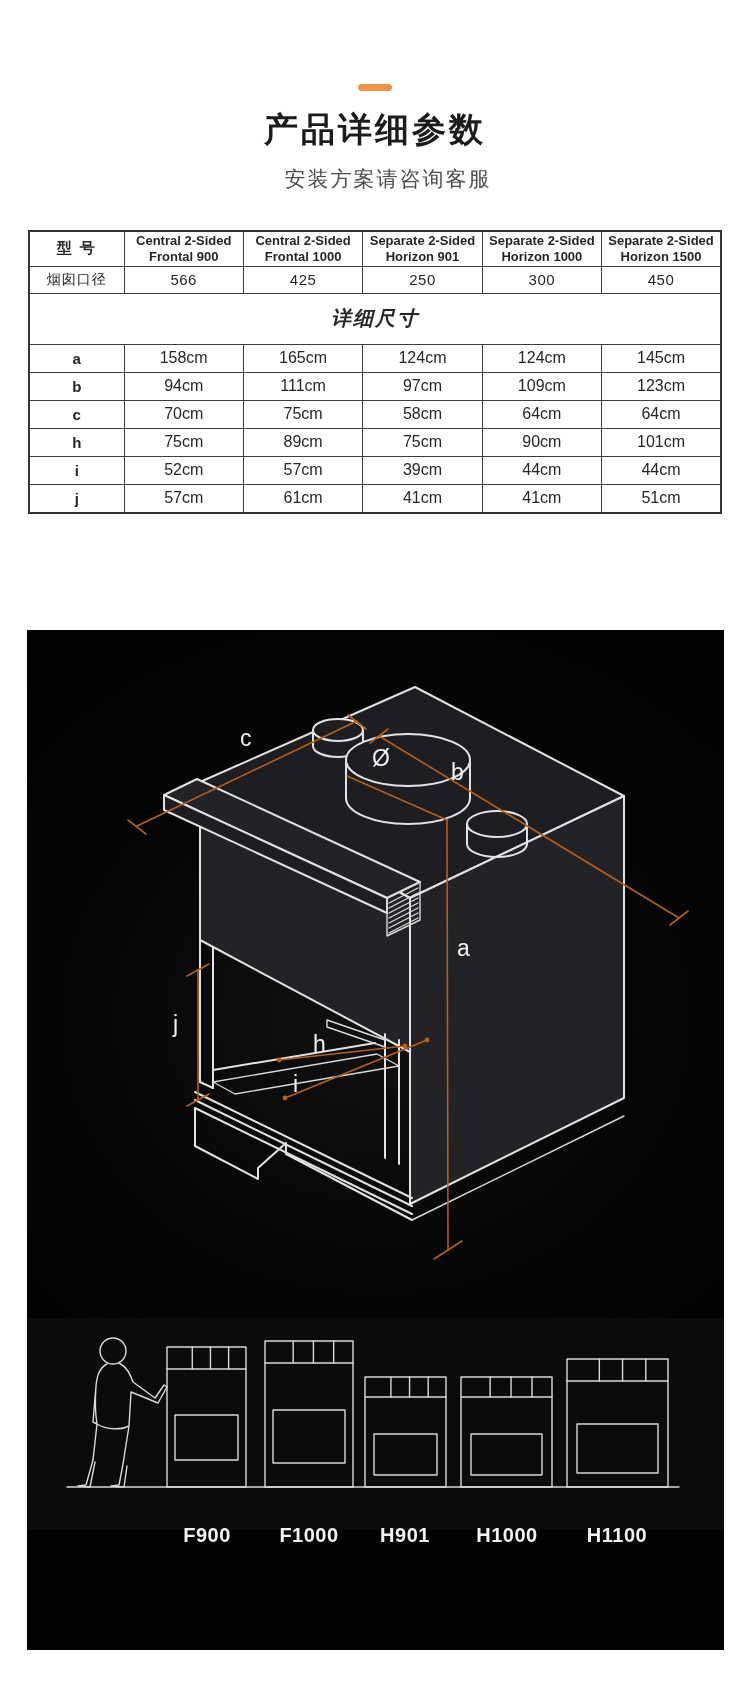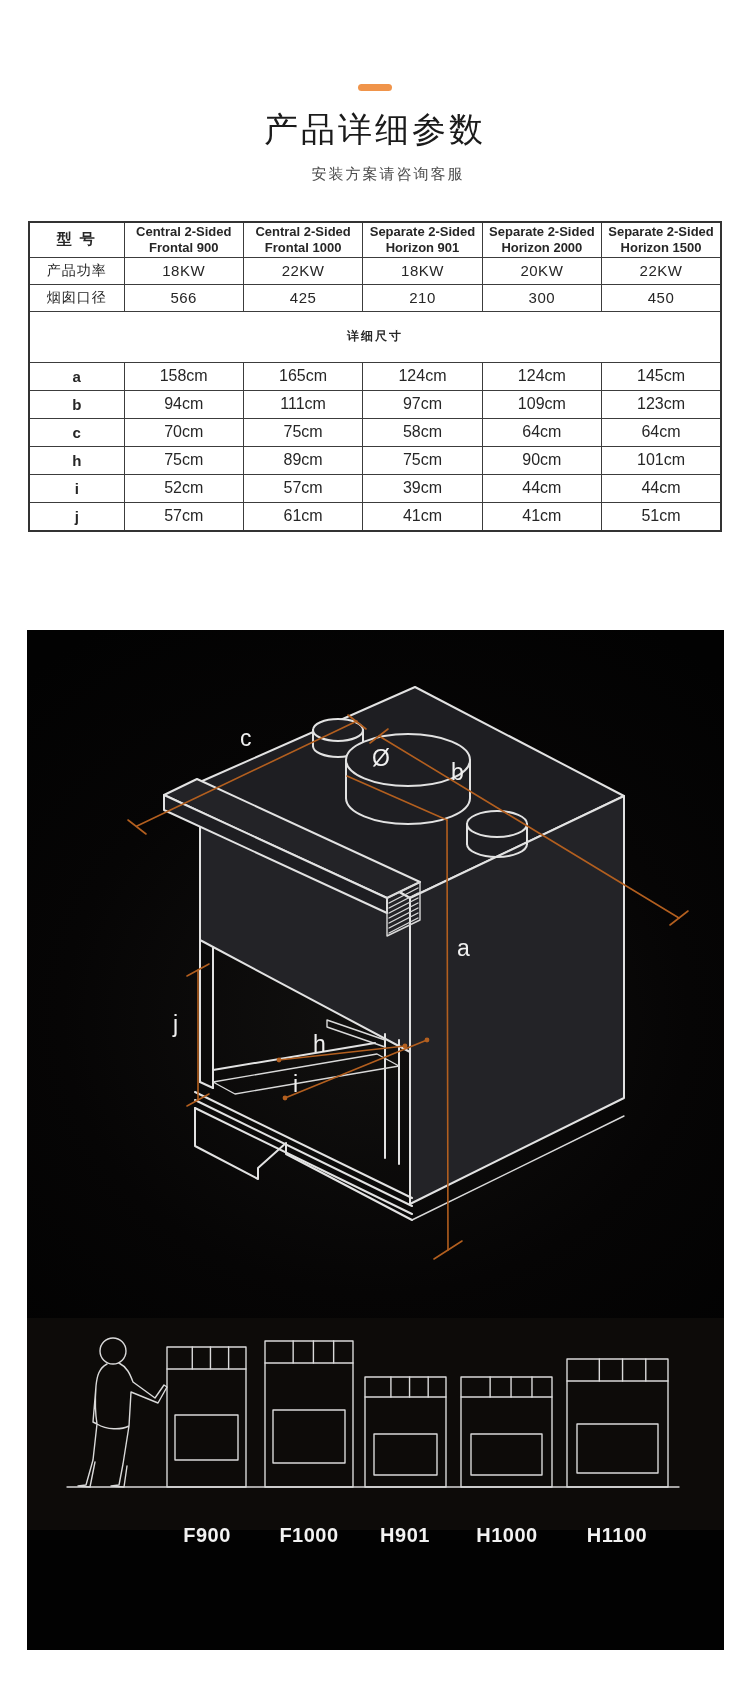--- a/index.html
+++ b/index.html
@@ -4,33 +4,33 @@
 <style>
   html,body{margin:0;padding:0;}
   body{
     width:750px;height:1692px;background:#ffffff;position:relative;
     font-family:"Liberation Sans","DejaVu Sans",sans-serif;color:#222;
     -webkit-font-smoothing:antialiased;
   }
   
   .hdr{padding-top:84px;text-align:center;}
   .hdr-dash{width:34px;height:7px;border-radius:4px;margin:0 auto 18px auto;}
-  .hdr-title{font-size:34px;font-weight:400;letter-spacing:3px;color:#1b1b1b;line-height:1.2;}
-  .hdr-sub{margin-top:15px;font-size:15px;color:#4d4d4d;letter-spacing:2px;padding-left:26px;}
+  .hdr-title{font-size:34px;font-weight:700;letter-spacing:3px;color:#1b1b1b;line-height:1.2;}
+  .hdr-sub{margin-top:15px;font-size:21px;color:#4d4d4d;letter-spacing:2px;padding-left:26px;}
   
   .tbl-wrap{margin:37px 28px 0 28px;}
   table.spec{border-collapse:collapse;width:100%;table-layout:fixed;border:2px solid #333;margin-top:16px;}
   table.spec td,table.spec th{border:1px solid #3c3c3c;text-align:center;vertical-align:middle;padding:0;color:#262626;}
   col.c-label{width:95px;}
   tr.hd-row th{height:34px;font-weight:700;}
   th.model-cell{font-size:13px;line-height:1.25;font-weight:700;letter-spacing:0;}
   th.model-label{font-size:15px;letter-spacing:2px;}
   tr.spec-row td{height:26px;font-size:15px;letter-spacing:0.5px;}
   tr.spec-row td.row-label{font-size:14px;letter-spacing:1px;}
-  tr.section-row td{height:50px;font-size:12px;font-weight:700;letter-spacing:2px;}
+  tr.section-row td{height:50px;font-size:20px;font-weight:700;letter-spacing:2px;font-style:italic;}
   tr.dim-row td{height:27px;font-size:16px;}
   tr.dim-row td.row-label{font-weight:700;font-size:15px;}
   
   .panel{
     position:absolute;left:27px;top:630px;width:697px;height:1020px;
     background:radial-gradient(ellipse 75% 45% at 50% 38%, #121110 0%, #060505 60%, #020202 100%);
     overflow:hidden;
   }
   .panel .band{position:absolute;left:0;top:688px;width:697px;height:212px;background:#0d0b09;}
   .panel svg{position:absolute;left:0;top:0;}
@@ -71,40 +71,32 @@
           <th class="model-cell">
             <div>Central 2-Sided</div>
             <div>Frontal 1000</div>
           </th>
           <th class="model-cell">
             <div>Separate 2-Sided</div>
             <div>Horizon 901</div>
           </th>
           <th class="model-cell">
             <div>Separate 2-Sided</div>
-            <div>Horizon 2000</div>
+            <div>Horizon 1000</div>
           </th>
           <th class="model-cell">
             <div>Separate 2-Sided</div>
             <div>Horizon 1500</div>
           </th>
-        </tr>
-        <tr class="spec-row">
-          <td class="row-label">产品功率</td>
-          <td>18KW</td>
-          <td>22KW</td>
-          <td>18KW</td>
-          <td>20KW</td>
-          <td>22KW</td>
         </tr>
         <tr class="spec-row">
           <td class="row-label">烟囱口径</td>
           <td>566</td>
           <td>425</td>
-          <td>210</td>
+          <td>250</td>
           <td>300</td>
           <td>450</td>
         </tr>
         <tr class="section-row">
           <td colspan="6">详细尺寸</td>
         </tr>
         <tr class="dim-row">
           <td class="row-label">a</td>
           <td>158cm</td>
           <td>165cm</td>

